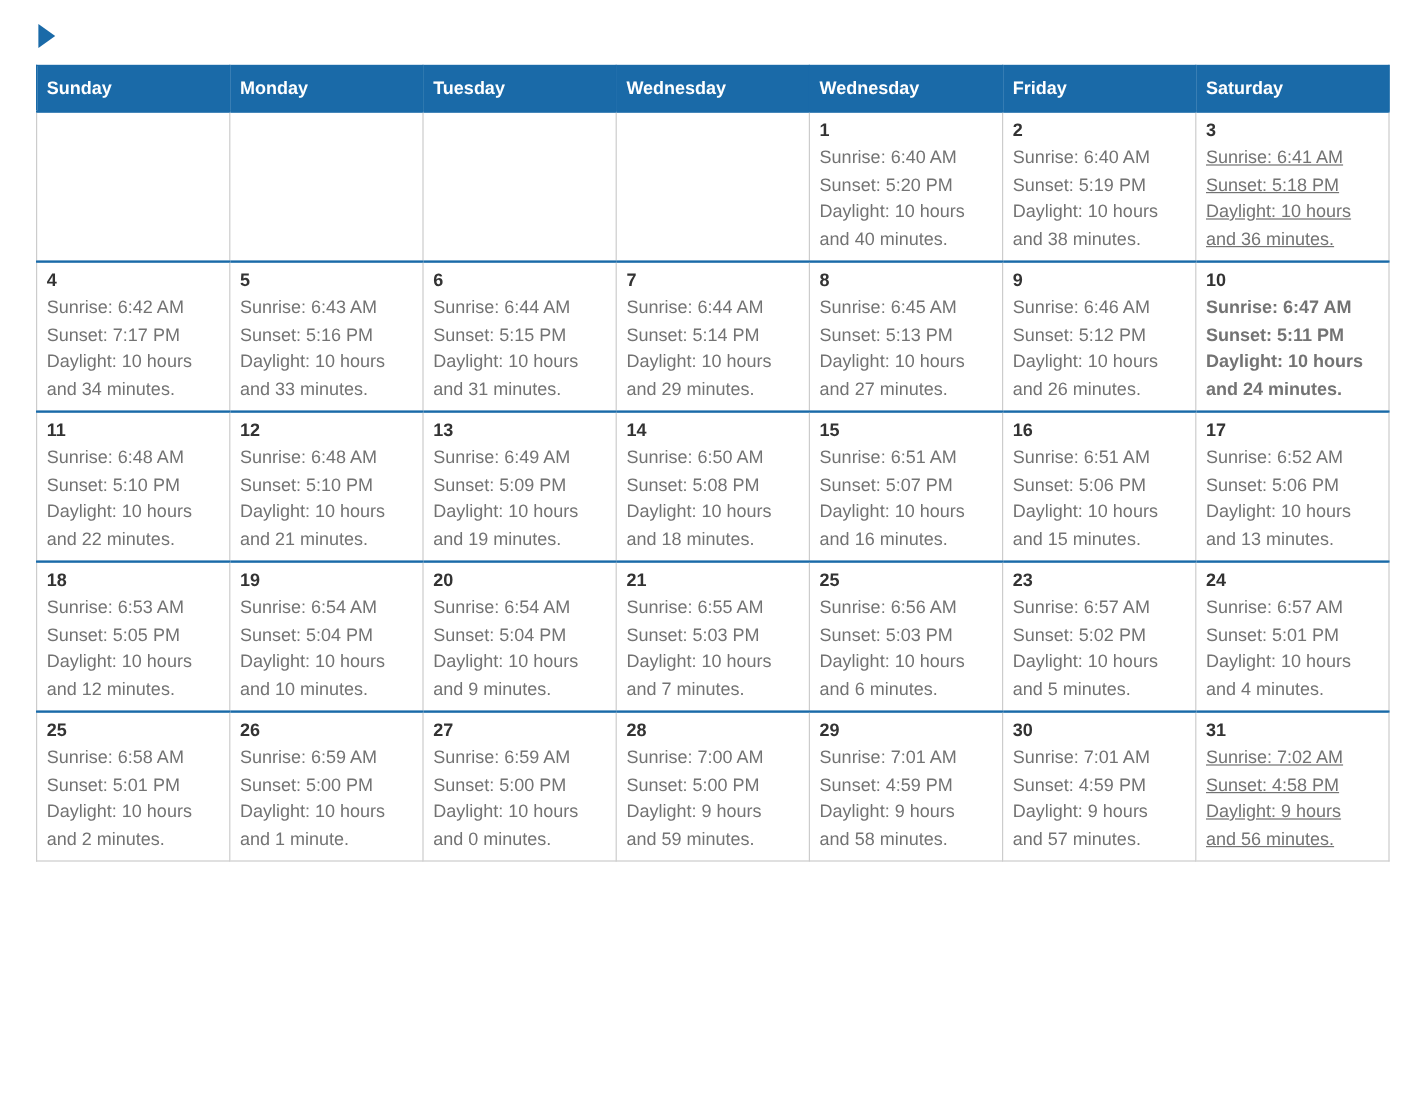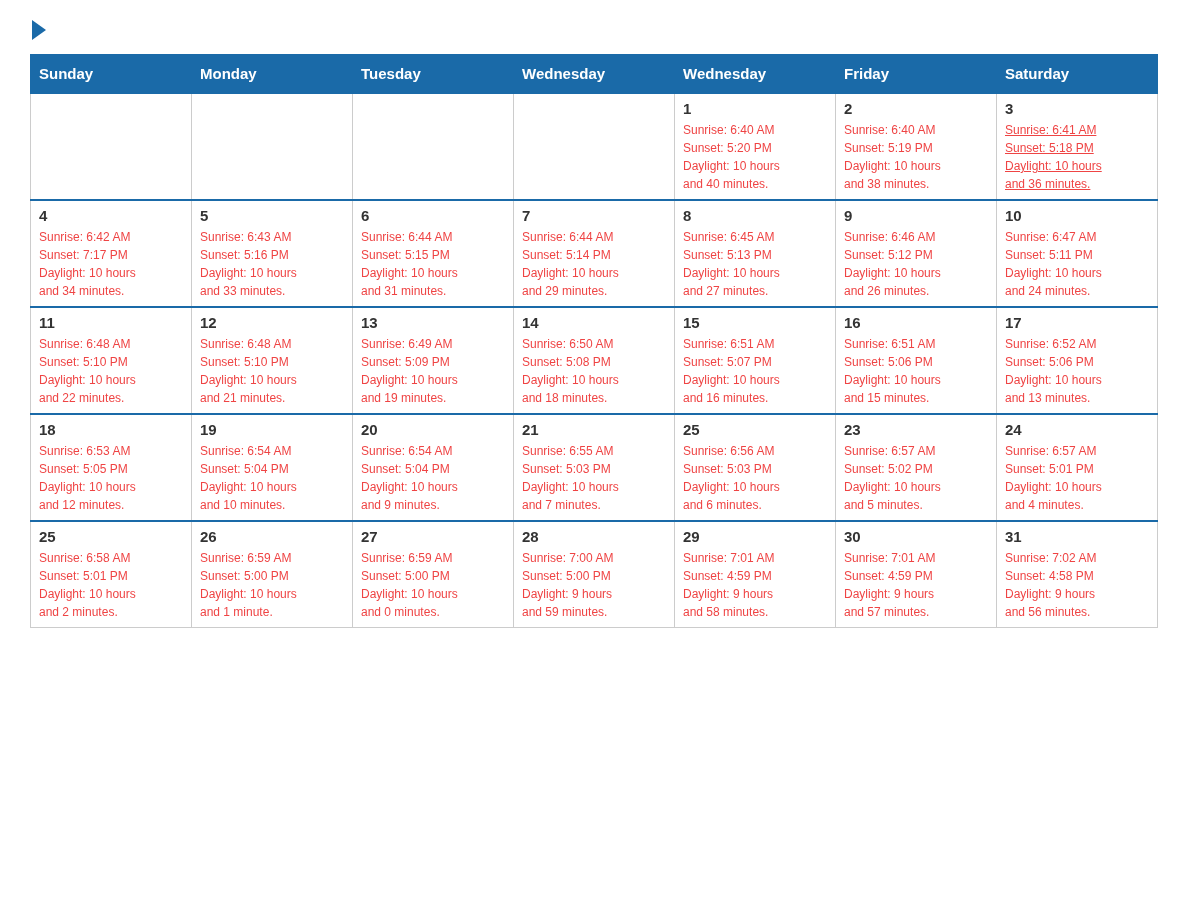--- a/index.html
+++ b/index.html
@@ -87,22 +87,22 @@
       border-top: 2px solid #1a6aa8;
     }
     .day-number {
       font-size: 15px;
       font-weight: bold;
       color: #333;
       display: block;
       margin-bottom: 4px;
     }
     .day-info {
-      font-size: 12px;
-      color: #ef4444;
+      font-size: 15px;
+      color: #737373;
       line-height: 1.5;
     }
     .empty-cell {
       background: #fff;
     }
     .logo-text-row {
       display: flex;
       align-items: center;
     }
   </style>
@@ -201,21 +201,21 @@
         </td>
         <td>
           <span class="day-number">9</span>
           <div class="day-info" style="white-space: pre-line;">Sunrise: 6:46 AM
 Sunset: 5:12 PM
 Daylight: 10 hours
 and 26 minutes.</div>
         </td>
         <td>
           <span class="day-number">10</span>
-          <div class="day-info" style="white-space: pre-line;">Sunrise: 6:47 AM
+          <div class="day-info" style="white-space: pre-line; font-weight: bold;">Sunrise: 6:47 AM
 Sunset: 5:11 PM
 Daylight: 10 hours
 and 24 minutes.</div>
         </td>
       </tr>
       <tr>
         <td>
           <span class="day-number">11</span>
           <div class="day-info" style="white-space: pre-line;">Sunrise: 6:48 AM
 Sunset: 5:10 PM
@@ -354,20 +354,20 @@
         </td>
         <td>
           <span class="day-number">30</span>
           <div class="day-info" style="white-space: pre-line;">Sunrise: 7:01 AM
 Sunset: 4:59 PM
 Daylight: 9 hours
 and 57 minutes.</div>
         </td>
         <td>
           <span class="day-number">31</span>
-          <div class="day-info" style="white-space: pre-line;">Sunrise: 7:02 AM
+          <div class="day-info" style="white-space: pre-line; text-decoration: underline;">Sunrise: 7:02 AM
 Sunset: 4:58 PM
 Daylight: 9 hours
 and 56 minutes.</div>
         </td>
       </tr>
     </tbody>
 </table>
 
 </body></html>

